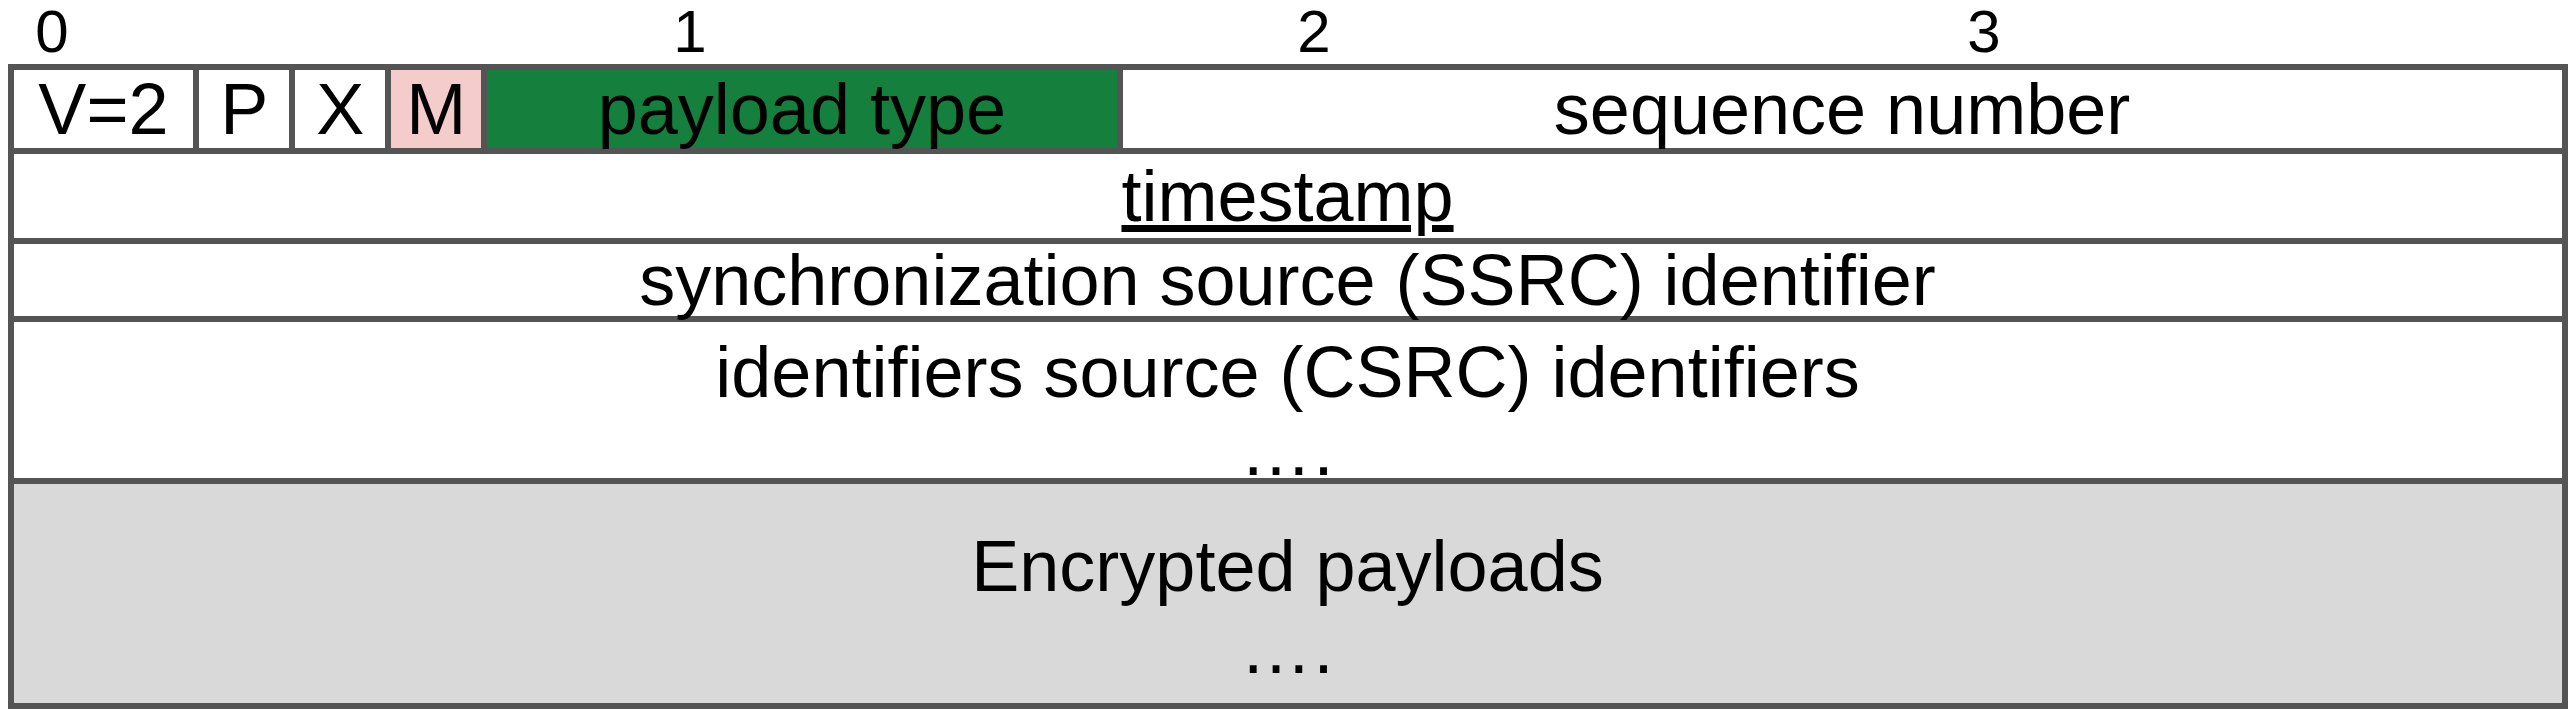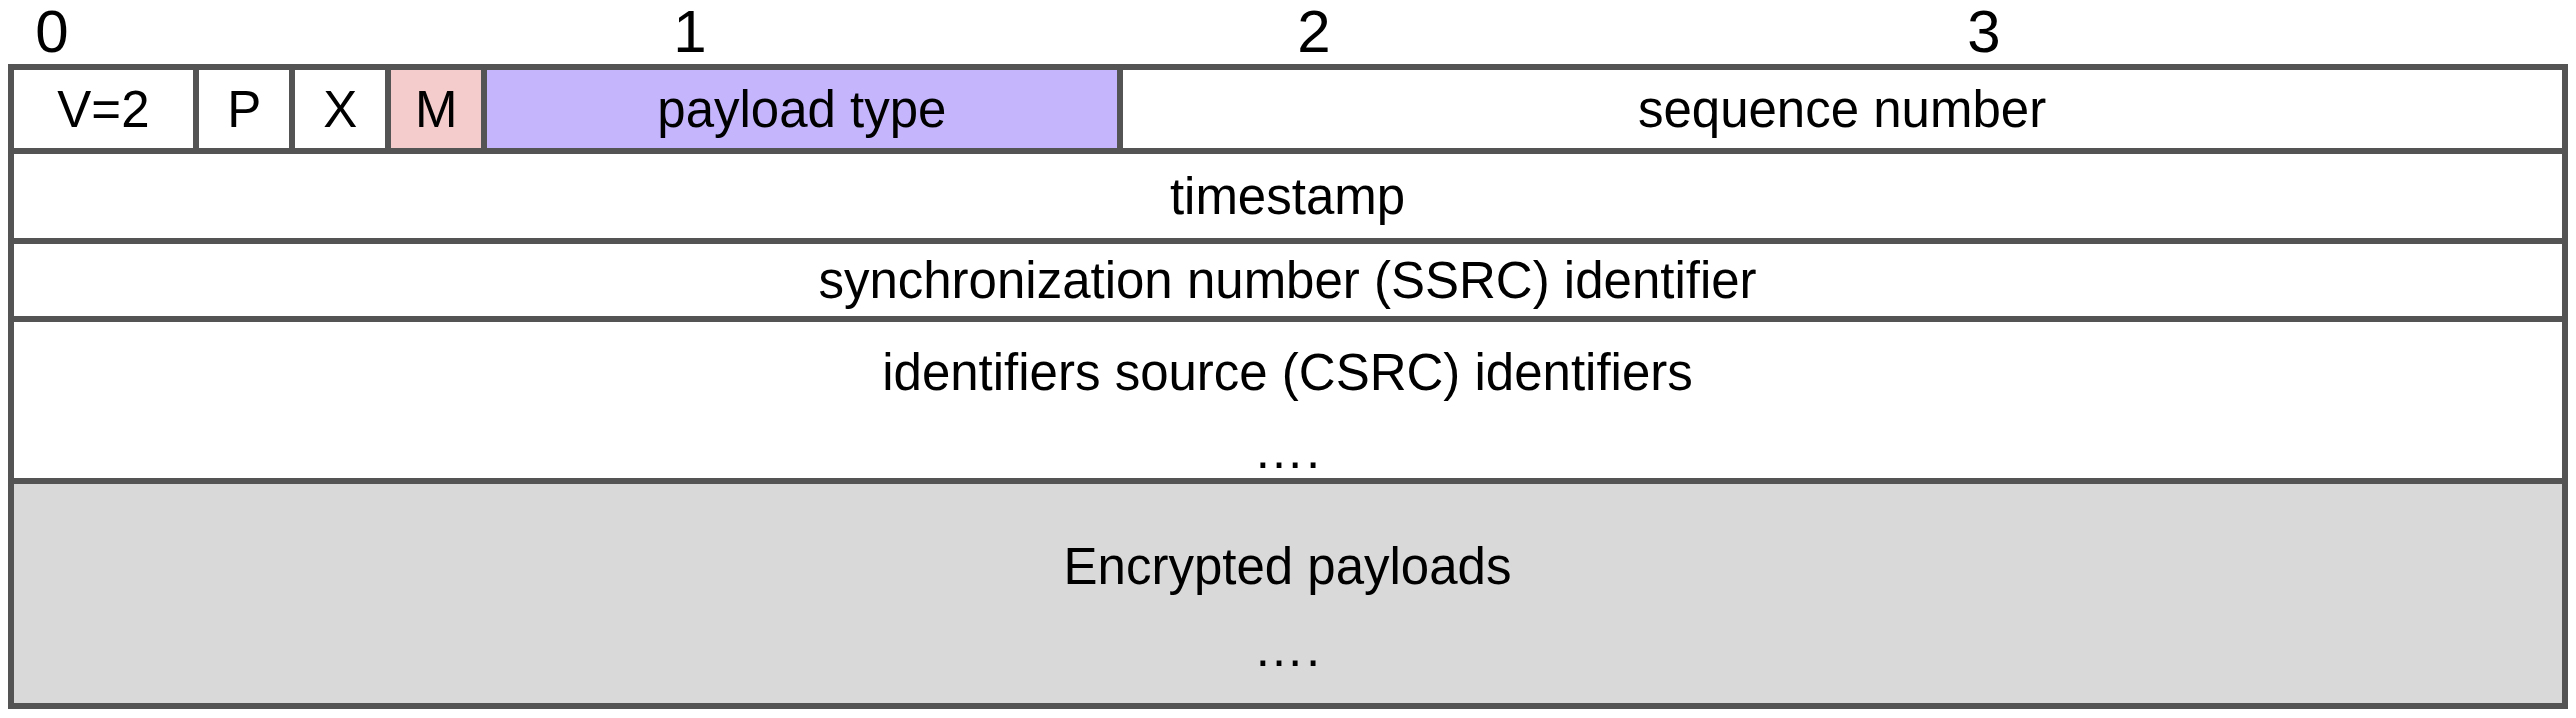--- a/index.html
+++ b/index.html
@@ -43,28 +43,28 @@
     display: flex;
     flex-direction: column;
     background: #ffffff;
   }
   .row {
     box-sizing: border-box;
     border-bottom: 6px solid #545454;
     display: flex;
     align-items: center;
     justify-content: center;
-    font-size: 51px;
+    font-size: 72px;
     line-height: 67px;
     white-space: nowrap;
   }
   .row:last-child { border-bottom: none; }
 
   .row-fields { height: 84px; padding: 0; }
-  .row-ts     { height: 90px; }
+  .row-ts     { height: 90px; text-decoration: underline; }
   .row-ssrc   { height: 78px; }
   .row-csrc   {
     height: 162px;
     flex-direction: column;
     justify-content: center;
     row-gap: 11.2px;
     padding-top: 22.4px;
   }
   .row-enc {
     flex: 1;
@@ -87,21 +87,21 @@
     min-width: 0;
     background: #ffffff;
   }
   .cell:last-child { border-right: none; }
   .bits-1  { flex-grow: 1; }
   .bits-2  { flex-grow: 2; }
   .bits-4  { flex-grow: 4; }
   .bits-7  { flex-grow: 7; }
   .bits-16 { flex-grow: 16; align-items: center; }
   .cell-m  { background: #f4cccc; }
-  .cell-pt { background: #c4b5fd; }
+  .cell-pt { background: #15803d; }
 
   .dots { letter-spacing: 1.5px; }
 </style>
 </head>
 <body>
 
 <div class="canvas">
 
   <div class="bit-label bl-0">0</div>
   <div class="bit-label bl-1">1</div>
@@ -129,21 +129,21 @@
       <div class="cell bits-16">
         <span>sequence number</span>
       </div>
     </div>
 
     <div class="row row-ts">
       <span>timestamp</span>
     </div>
 
     <div class="row row-ssrc">
-      <span>synchronization number (SSRC) identifier</span>
+      <span>synchronization source (SSRC) identifier</span>
     </div>
 
     <div class="row row-csrc">
       <span>identifiers source (CSRC) identifiers</span>
       <span class="dots">….</span>
     </div>
 
     <div class="row row-enc">
       <span>Encrypted payloads</span>
       <span class="dots">….</span>

